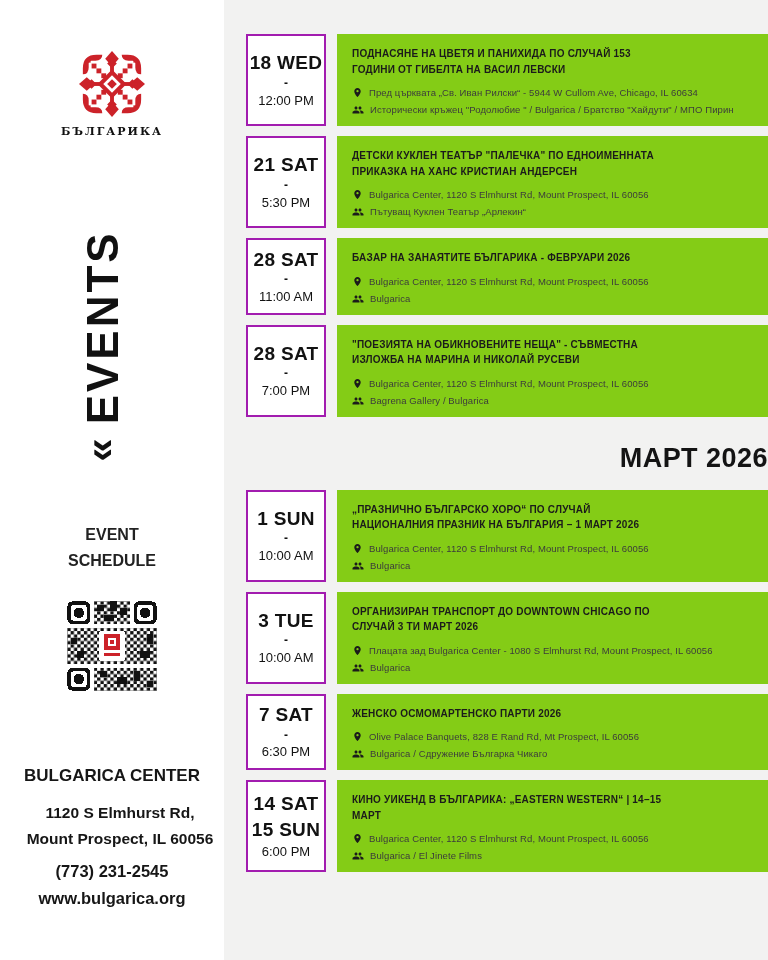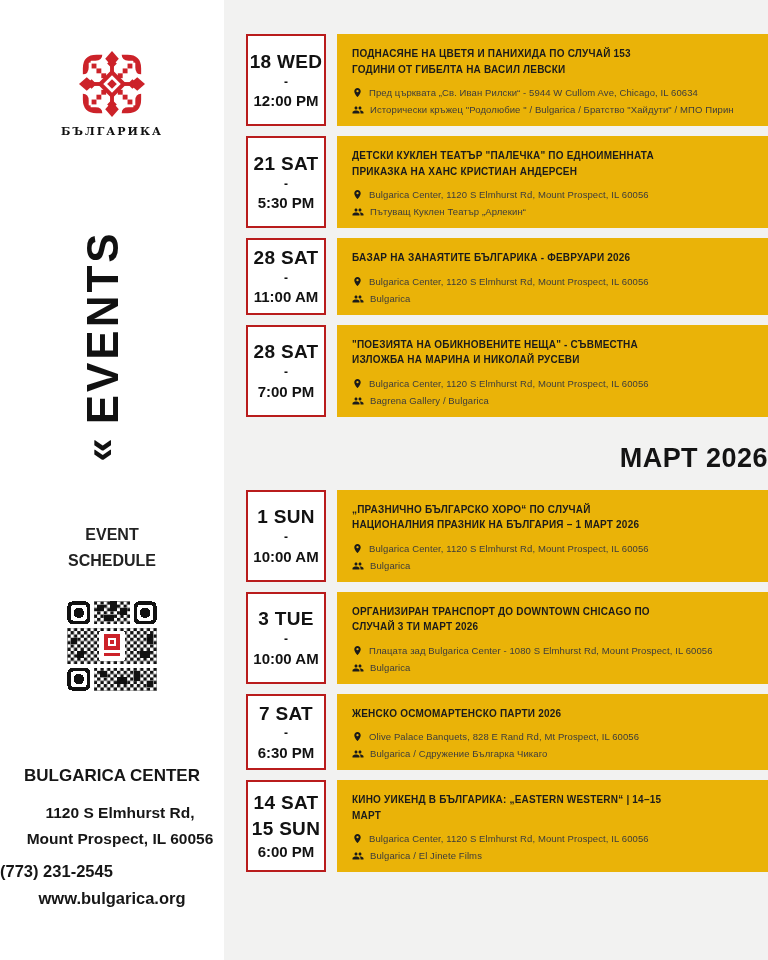--- a/index.html
+++ b/index.html
@@ -31,44 +31,44 @@
   .events-vert .ev   { font-size:44px; font-weight:bold; color:#111; letter-spacing:3px; line-height:1; }
   .schedule-block {
     position:absolute; top:522px; left:0; width:224px; text-align:center;
     font-size:16px; font-weight:bold; line-height:1.65; color:#222;
   }
   .qr-block { position:absolute; top:598px; left:0; width:224px; text-align:center; }
   .center-name { position:absolute; top:766px; left:0; width:224px; text-align:center;
     font-size:17px; font-weight:bold; color:#161616; }
   .address-block { position:absolute; top:800px; left:0; width:224px; text-align:center;
     font-size:15.5px; font-weight:bold; line-height:1.7; color:#161616;padding-left:16px; }
-  .phone-line { position:absolute; top:862px; left:0; width:224px; 
+  .phone-line { position:absolute; top:862px; left:0; width:224px; text-align:center;
     font-size:16.5px; font-weight:bold; color:#161616; }
   .site-line { position:absolute; top:889px; left:0; width:224px; text-align:center;
     font-size:16.5px; font-weight:bold; color:#161616; }
 
   
   .main { flex:1; padding:34px 0 0 22px; }
   .month-title {
     font-size:27px; font-weight:bold; letter-spacing:0.5px; color:#141414;
     margin-bottom:16px;
   }
   .month-title.second { margin-top:26px;text-align:right; }
 
   .event { display:flex; align-items:stretch; margin-bottom:10px; }
   .datebox {
-    width:80px; flex:none; background:#fff; border:2px solid #b91c1c;
+    width:80px; flex:none; background:#fff; border:2px solid #a21caf;
     display:flex; flex-direction:column; align-items:center; justify-content:center;
     margin-right:11px; text-align:center;
   }
   .datebox .d1 { font-size:19px; font-weight:bold; color:#121212; letter-spacing:0.3px; line-height:1.35; }
   .datebox .dash { font-size:12px; font-weight:bold; color:#121212; line-height:1.3; }
-  .datebox .d2 { font-size:15px; font-weight:bold; color:#121212; line-height:1.4; }
+  .datebox .d2 { font-size:13px; font-weight:normal; color:#121212; line-height:1.4; }
   .card {
-    flex:1; background:#eab308; padding:12px 16px 10px 15px; min-height:64px;
+    flex:1; background:#84cc16; padding:12px 16px 10px 15px; min-height:64px;
     display:flex; flex-direction:column; justify-content:center;
   }
   .card .title {
     font-size:10px; font-weight:bold; color:#1b1b1b; line-height:1.55;
     letter-spacing:0.2px; max-width:315px; margin-bottom:4px;
   }
   .meta { display:flex; align-items:flex-start; margin-top:6px; }
   .meta svg { flex:none; margin-right:6px; }
   .meta span { font-size:9.5px; color:#3c3c3c; letter-spacing:0.1px; }
 </style>

